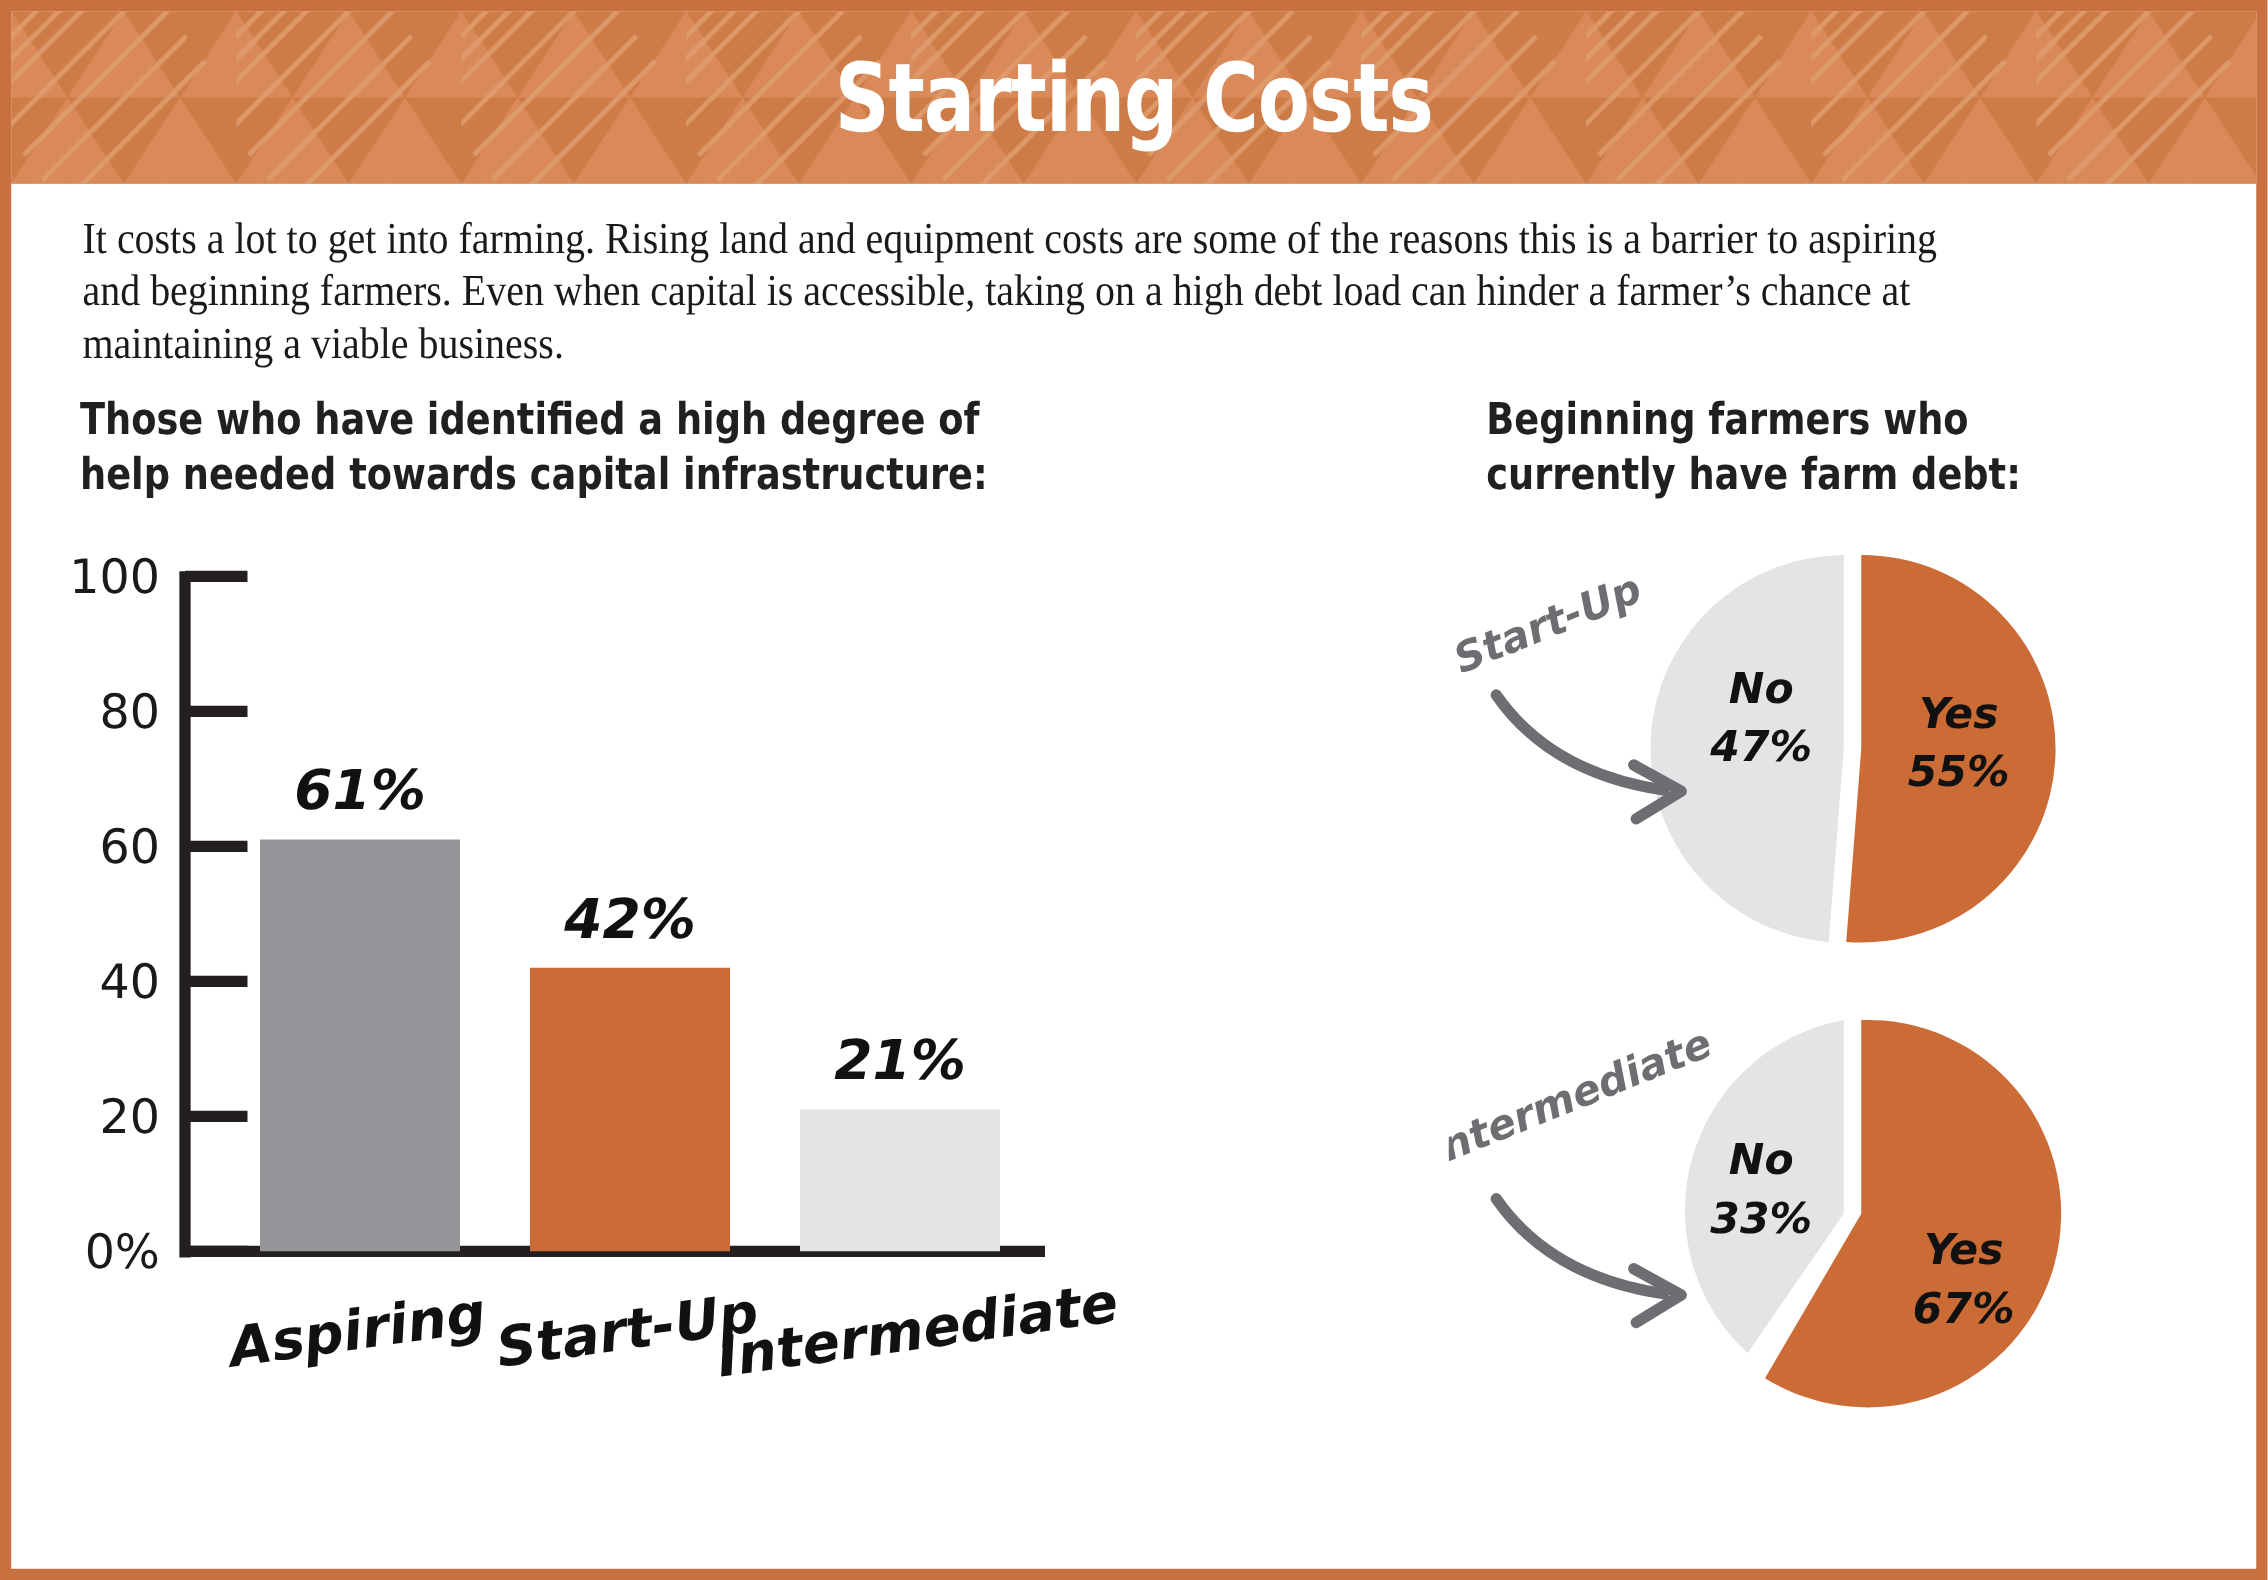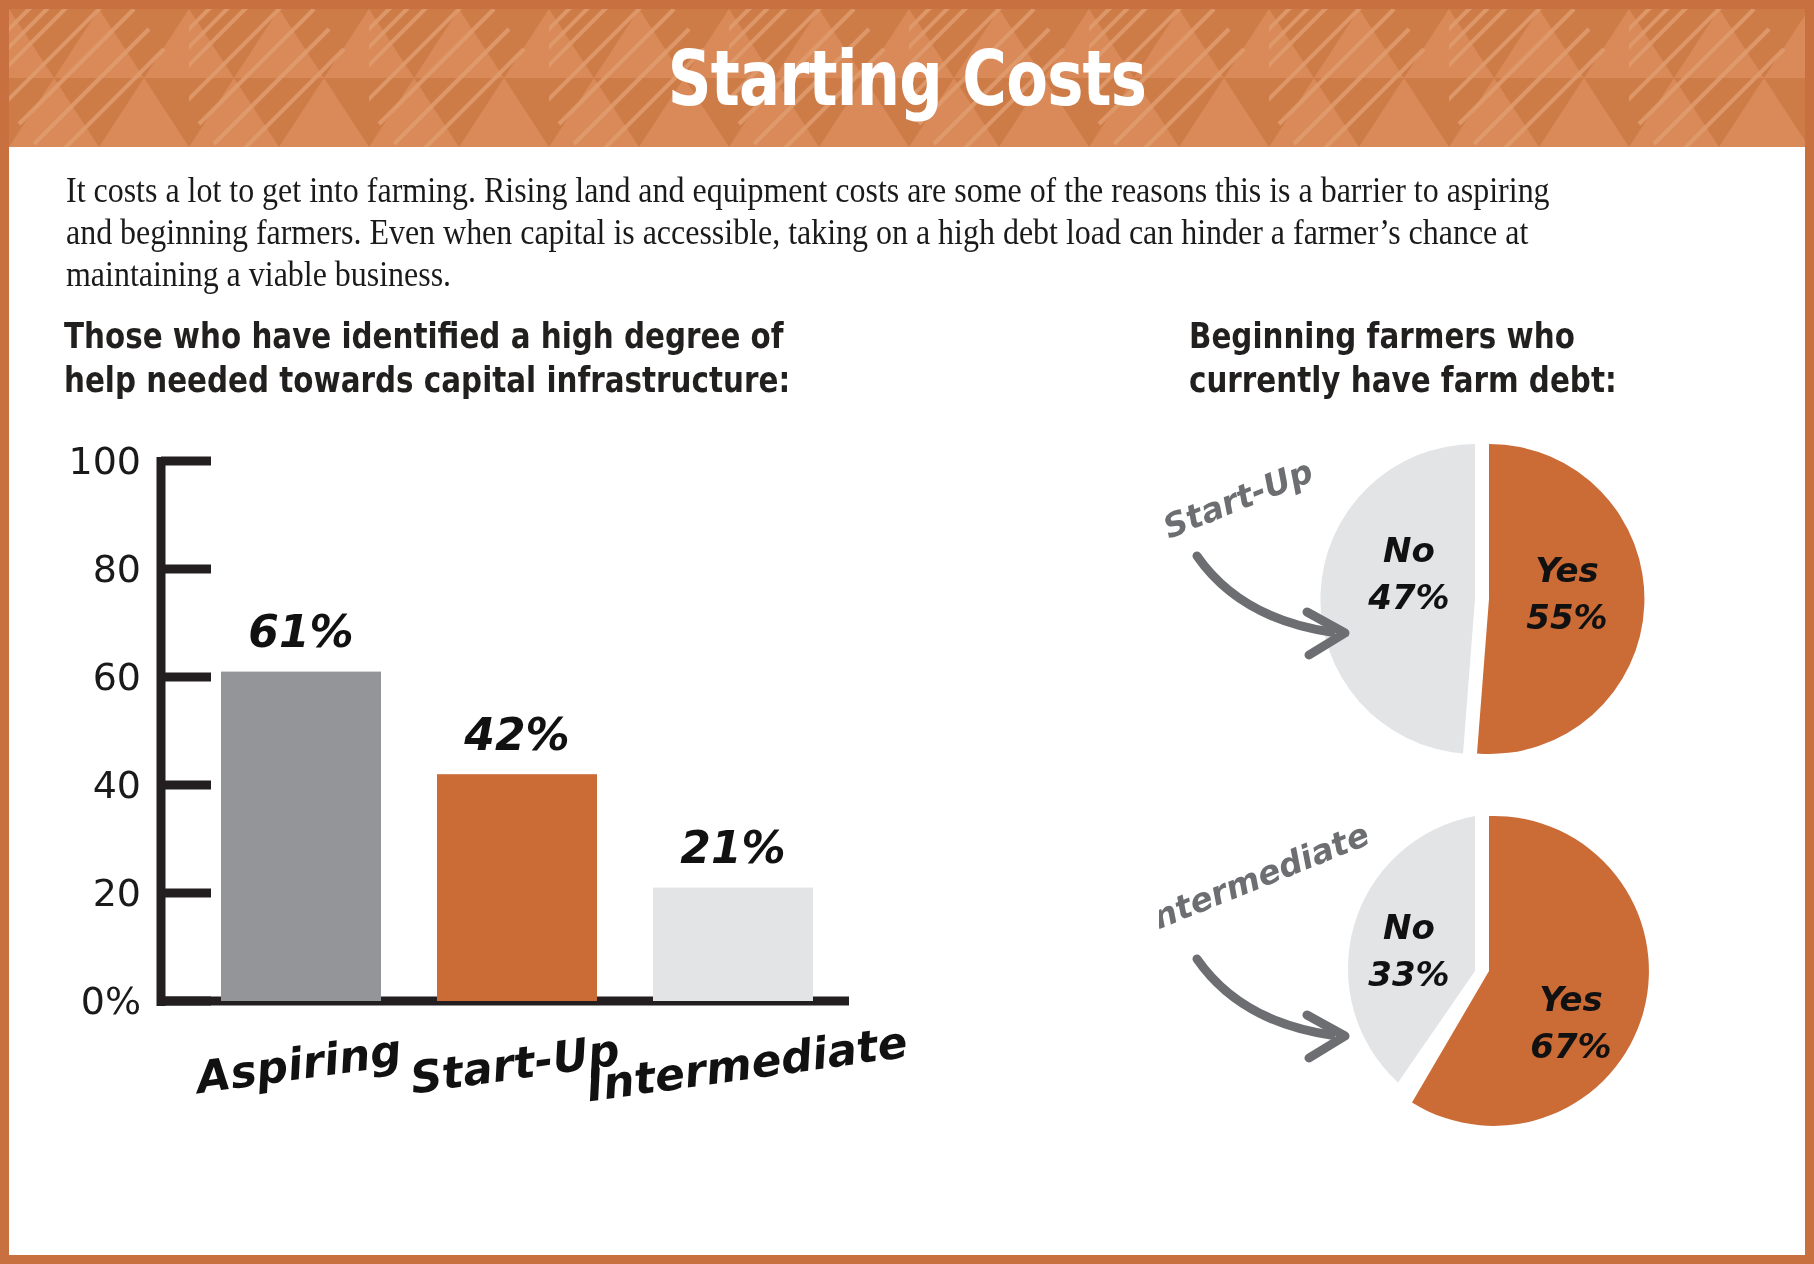--- a/index.html
+++ b/index.html
@@ -54,21 +54,21 @@
     font-weight:bold;
     font-size:35px;
     line-height:44px;
     color:#221f1f;
     transform:scaleX(0.84);
     white-space:pre-line;
   }
   #subhead-left{left:55px;top:305px;width:1000px;transform-origin:left top;}
   #subhead-right{left:1180px;top:305px;width:700px;transform-origin:left top;text-align:left;}
   
-  #barchart{position:absolute;left:40px;top:430px;width:880px;height:760px;}
+  #barchart{position:absolute;left:27px;top:430px;width:880px;height:760px;}
   #barchart svg{position:absolute;left:0;top:0;}
   .tick-label{
     font-family:"DejaVu Sans",sans-serif;
     font-size:38px;
     fill:#1a1a1a;
     text-anchor:end;
   }
   .bar-value{
     font-family:"DejaVu Sans",sans-serif;
     font-style:italic;

